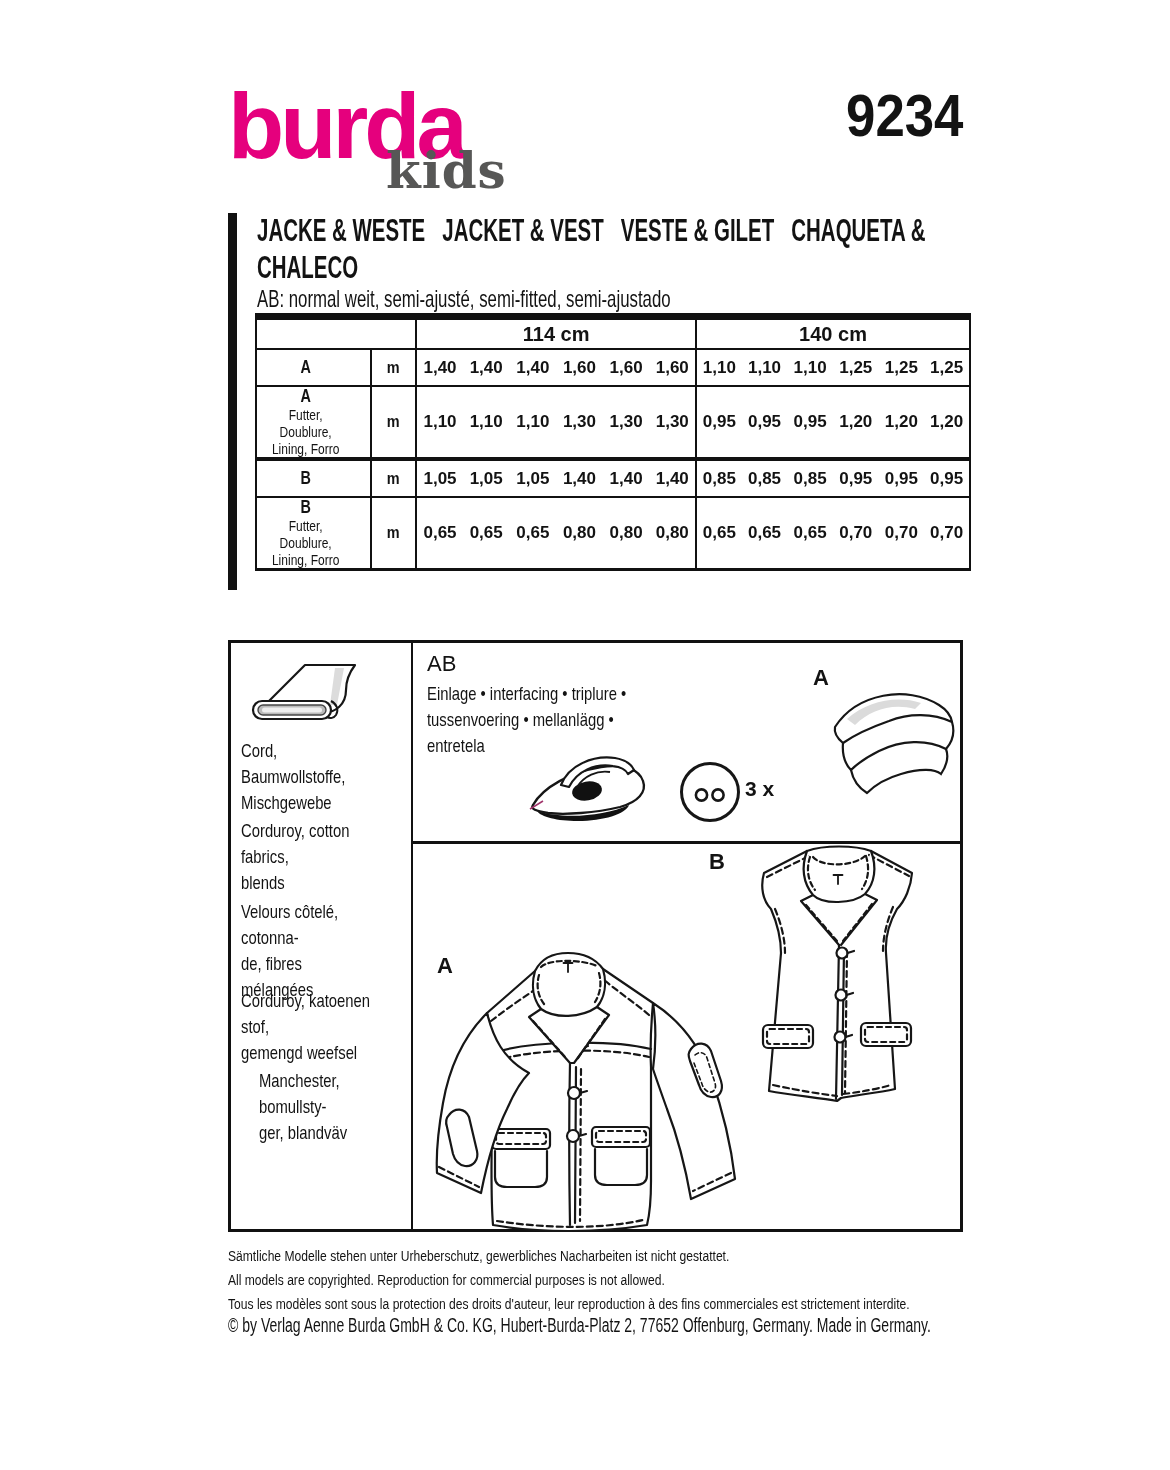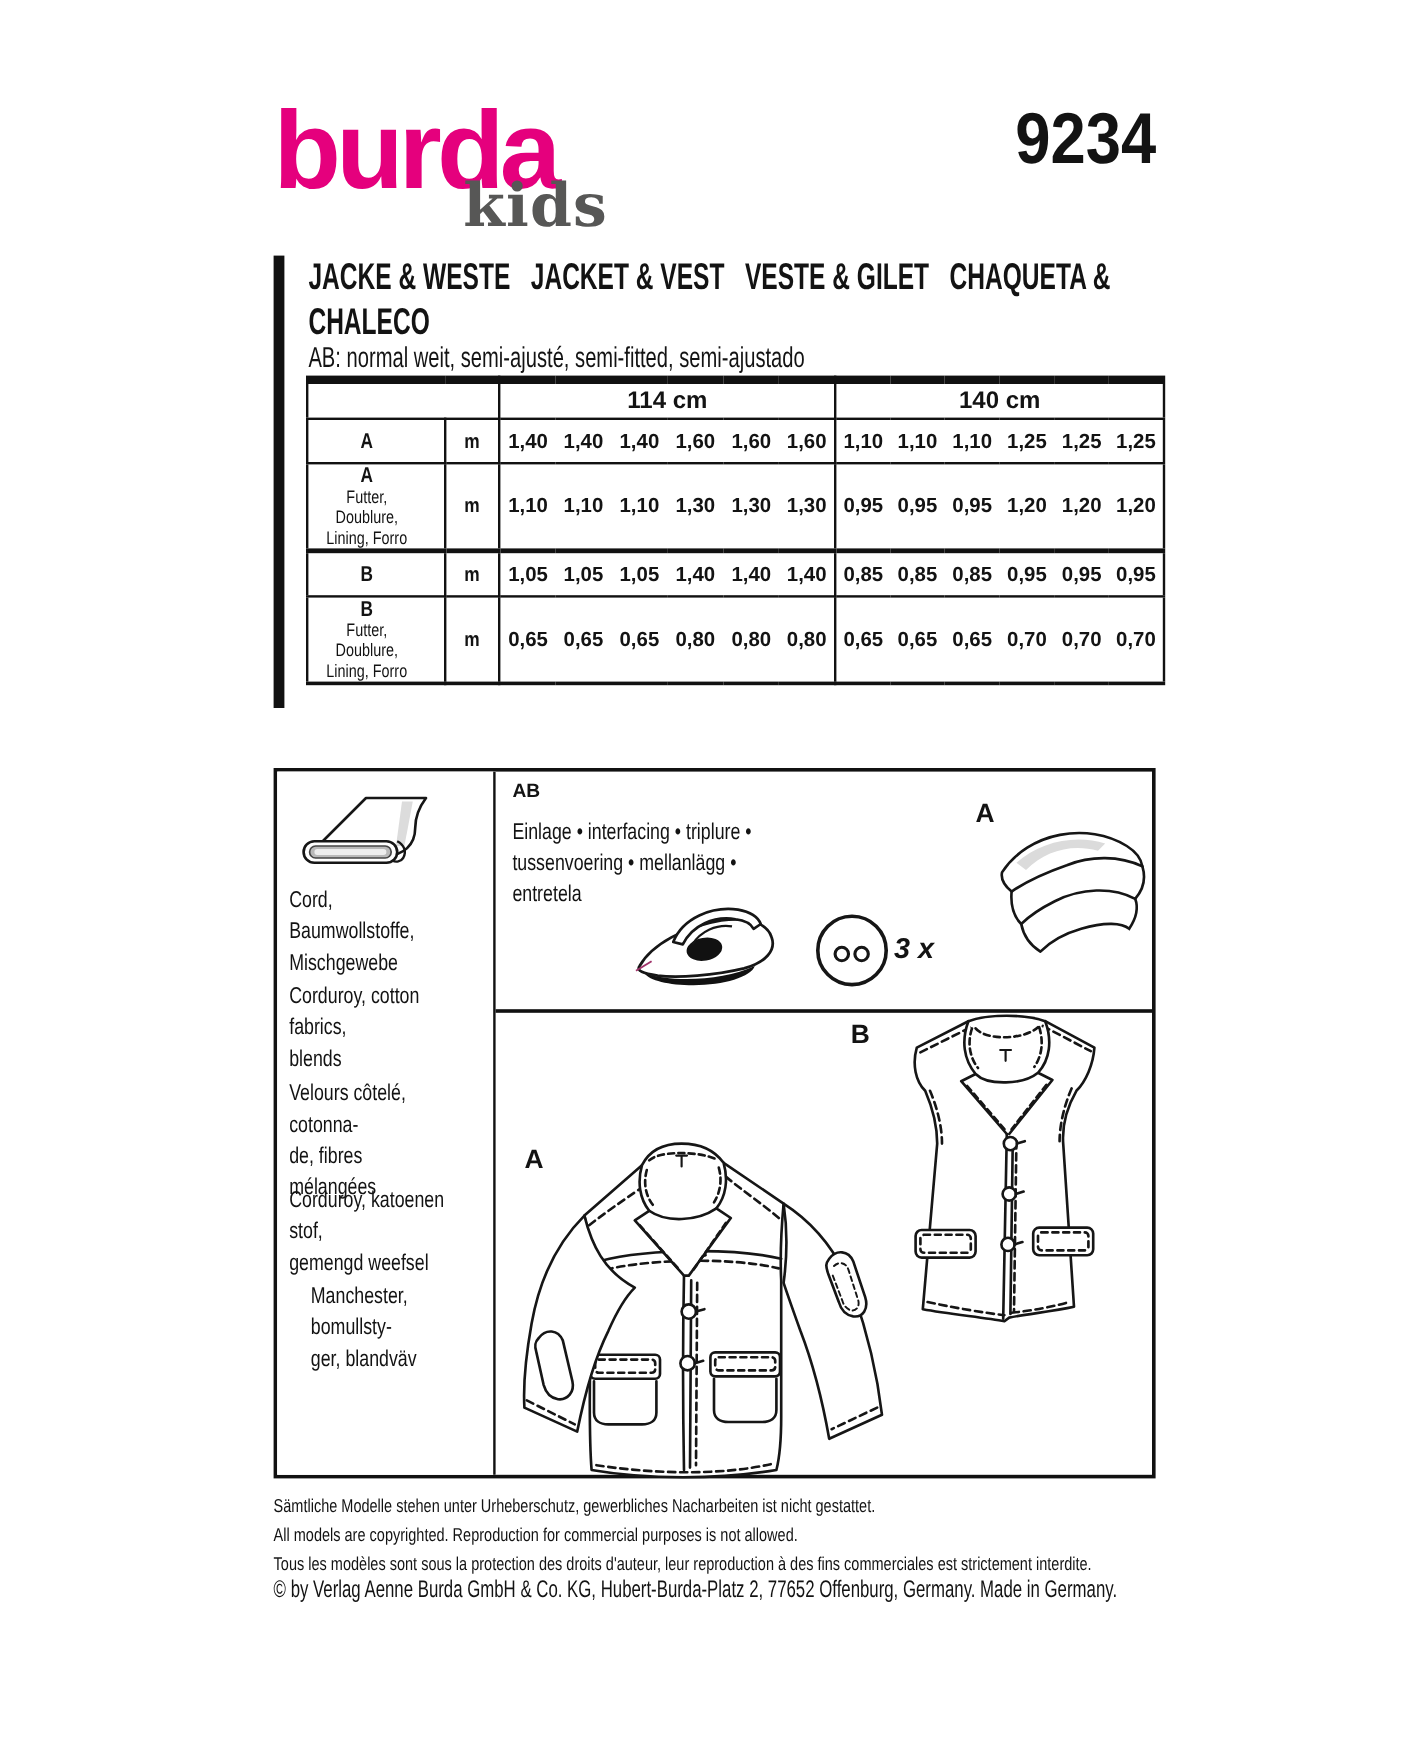--- a/index.html
+++ b/index.html
@@ -41,23 +41,23 @@
   .rowsub{font-weight:400;font-size:15px;line-height:17px;}
   .hdrlbl{font-weight:700;font-size:16px;line-height:20px;}
   td.eur{text-align:right;padding-right:5px;}
   td.eur .pr{display:inline-block;transform:scaleX(.85);transform-origin:100% 50%;padding-right:4px;}
 
   
   .main-box{border:3px solid #111;background:#fff;}
   .left-col{border-right:2px solid #111;background:#fff;}
   .ab-divider{background:#111;height:3px;}
   .fabric-text{font-size:19px;line-height:26px;font-weight:400;}
-  .ab-header{font-size:16px;font-weight:700;margin-top:43px;}
+  .ab-header{font-size:22px;font-weight:400;margin-top:43px;}
   .interfacing-text{font-size:19px;line-height:26px;}
-  .qty{font-size:24px;font-weight:700;font-style:italic;}
+  .qty{font-size:21px;font-weight:700;}
   .view-label{font-size:22px;font-weight:700;}
 
   
   .foot-small{font-size:15.5px;line-height:23.5px;font-weight:400;width:1000px;}
   .foot-big{font-size:20px;line-height:26px;font-weight:400;width:1060px;}
 
   svg{display:block;}
 </style>
 </head>
 <body>

